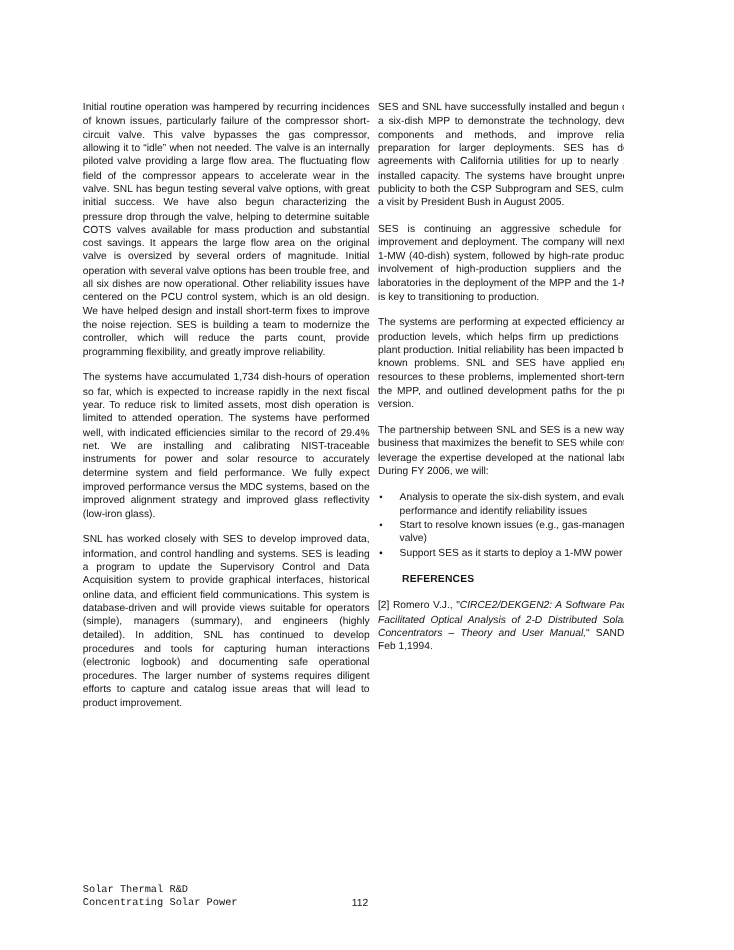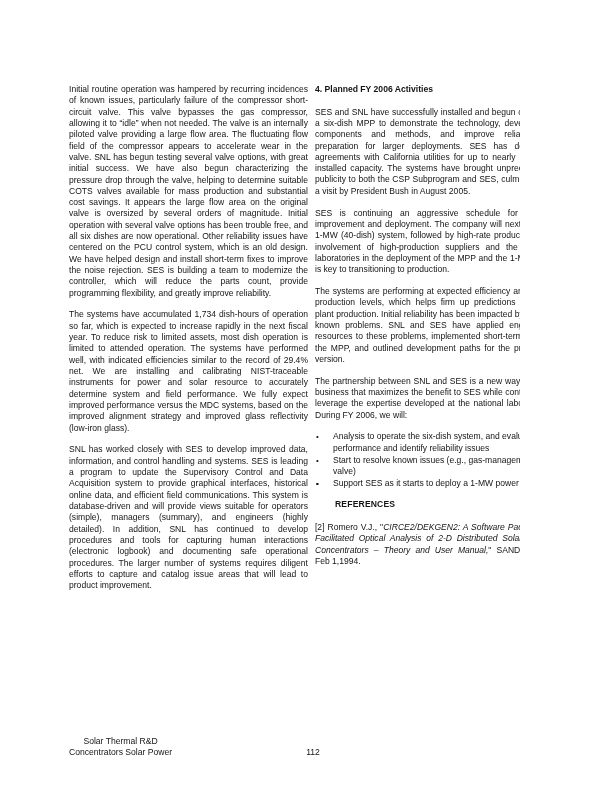--- a/index.html
+++ b/index.html
@@ -91,47 +91,47 @@
     left: 69px;
     top: 736px;
     width: 485px;
     font-size: 8.6px;
     line-height: 11.4px;
   }
   .footer-lines {
     position: absolute;
     left: 0;
     top: 0;
-    text-align: center;
+    text-align: left;
+    font-family: Liberation Mono, monospace;
   }
   .footer-line { display: block; }
   .page-num {
     position: absolute;
-    left: 13px;
+    left: 0;
     top: 11.4px;
     width: 462px;
     text-align: center;
     font-size: 8.6px;
   }
 </style>
 </head>
 <body>
 
 <div class="page">
 
   <div class="columns">
 
     <div class="col col-left">
       <p class="para">Initial routine operation was hampered by recurring incidences of known issues, particularly failure of the compressor short-circuit valve. This valve bypasses the gas compressor, allowing it to “idle” when not needed. The valve is an internally piloted valve providing a large flow area. The fluctuating flow field of the compressor appears to accelerate wear in the valve. SNL has begun testing several valve options, with great initial success. We have also begun characterizing the pressure drop through the valve, helping to determine suitable COTS valves available for mass production and substantial cost savings. It appears the large flow area on the original valve is oversized by several orders of magnitude. Initial operation with several valve options has been trouble free, and all six dishes are now operational. Other reliability issues have centered on the PCU control system, which is an old design. We have helped design and install short-term fixes to improve the noise rejection. SES is building a team to modernize the controller, which will reduce the parts count, provide programming flexibility, and greatly improve reliability.</p>
       <p class="para">The systems have accumulated 1,734 dish-hours of operation so far, which is expected to increase rapidly in the next fiscal year. To reduce risk to limited assets, most dish operation is limited to attended operation. The systems have performed well, with indicated efficiencies similar to the record of 29.4% net. We are installing and calibrating NIST-traceable instruments for power and solar resource to accurately determine system and field performance. We fully expect improved performance versus the MDC systems, based on the improved alignment strategy and improved glass reflectivity (low-iron glass).</p>
       <p class="para">SNL has worked closely with SES to develop improved data, information, and control handling and systems. SES is leading a program to update the Supervisory Control and Data Acquisition system to provide graphical interfaces, historical online data, and efficient field communications. This system is database-driven and will provide views suitable for operators (simple), managers (summary), and engineers (highly detailed). In addition, SNL has continued to develop procedures and tools for capturing human interactions (electronic logbook) and documenting safe operational procedures. The larger number of systems requires diligent efforts to capture and catalog issue areas that will lead to product improvement.</p>
     </div>
 
     <div class="col col-right">
-      <h2 class="heading">4. Planned FY 2006 Activities</h2>
       <p class="para">SES and SNL have successfully installed and begun operating a six-dish MPP to demonstrate the technology, develop new components and methods, and improve reliability in preparation for larger deployments. SES has developed agreements with California utilities for up to nearly 2 GW of installed capacity. The systems have brought unprecedented publicity to both the CSP Subprogram and SES, culminating in a visit by President Bush in August 2005.</p>
       <p class="para">SES is continuing an aggressive schedule for product improvement and deployment. The company will next install a 1-MW (40-dish) system, followed by high-rate production. The involvement of high-production suppliers and the national laboratories in the deployment of the MPP and the 1-MW plant is key to transitioning to production.</p>
       <p class="para">The systems are performing at expected efficiency and power production levels, which helps firm up predictions for large plant production. Initial reliability has been impacted by several known problems. SNL and SES have applied engineering resources to these problems, implemented short-term fixes to the MPP, and outlined development paths for the production version.</p>
       <p class="para">The partnership between SNL and SES is a new way of doing business that maximizes the benefit to SES while continuing to leverage the expertise developed at the national laboratories.  During FY 2006, we will:</p>
 
       <ul class="bullets">
         <li>
           <span class="bullet-dot">•</span>
           <span>Analysis to operate the six-dish system, and evaluate performance and identify reliability issues</span>
         </li>
@@ -152,18 +152,18 @@
 
 
       <p class="ref"><span>[2] Romero V.J., "</span><span class="it">CIRCE2/DEKGEN2: A Software Package for Facilitated Optical Analysis of 2-D Distributed Solar Energy Concentrators – Theory and User Manual,</span><span>"  SAND91-2238, Feb 1,1994.</span></p>
     </div>
 
   </div>
 
   <div class="footer">
     <div class="footer-lines">
       <span class="footer-line">Solar Thermal R&amp;D</span>
-      <span class="footer-line">Concentrators Solar Power</span>
+      <span class="footer-line">Concentrating Solar Power</span>
     </div>
     <div class="page-num">112</div>
   </div>
 
 </div>
 
 </body></html>

